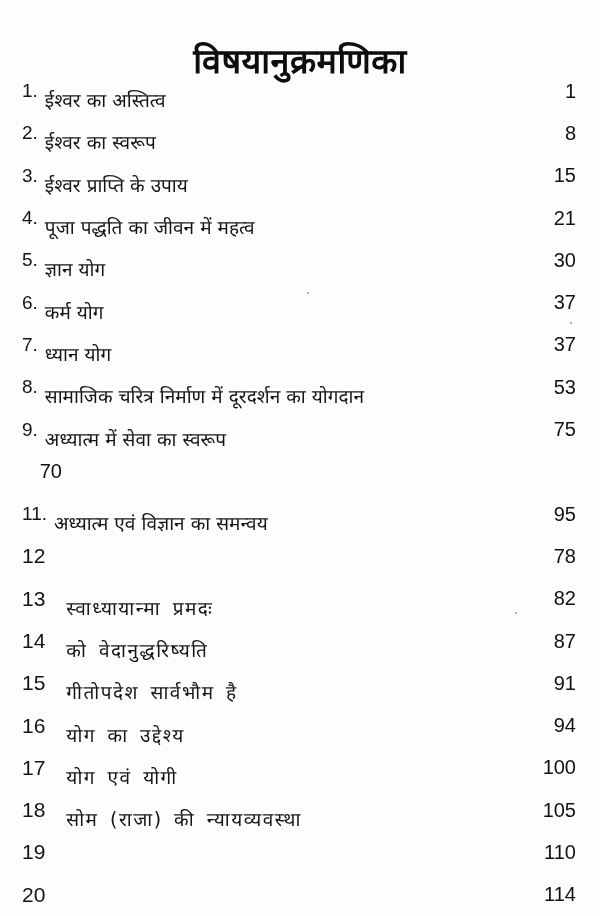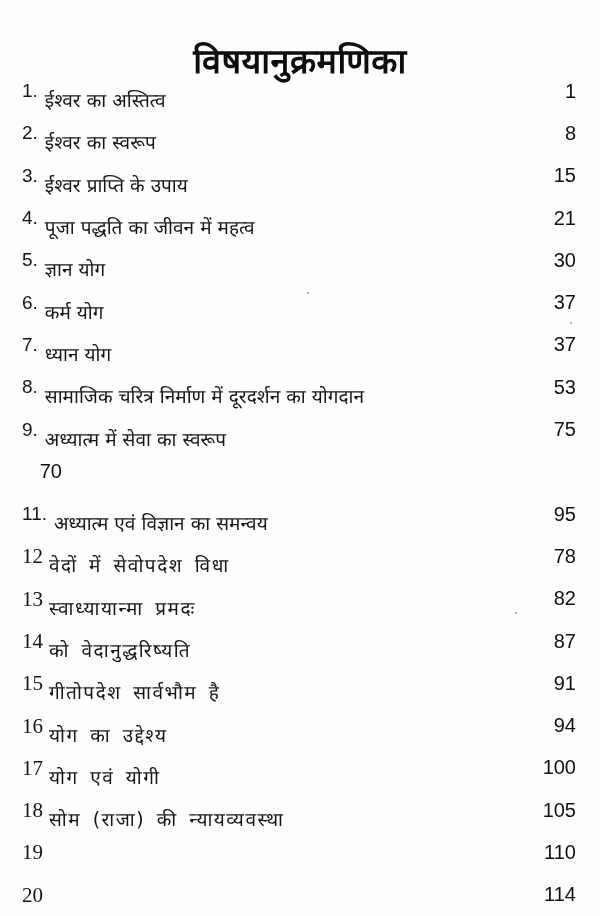--- a/index.html
+++ b/index.html
@@ -55,23 +55,23 @@
       white-space: nowrap;
       font-size: 19px;
       line-height: 24px;
     }
     .num {
       font-family: "Liberation Sans", "DejaVu Sans", sans-serif;
       font-size: 19px;
       margin-right: 7px;
     }
     .toc-row.serif .num {
-      font-family: Liberation Serif, serif;
+      font-family: Liberation Sans, sans-serif;
       font-size: 21px;
-      margin-right: 6px;
+      margin-right: 21px;
     }
     .toc-row.serif .label {
       letter-spacing: 1.5px;
       word-spacing: 4px;
     }
     .label {
       font-family: "DejaVu Sans", "Liberation Sans", sans-serif;
       font-size: 19px;
       margin-top: 18px;
     }
@@ -165,21 +165,20 @@
       <li class="toc-row">
     <span class="entry">
       <span class="num">11.</span>
       <span class="label">अध्यात्म एवं विज्ञान का समन्वय</span>
     </span>
     <span class="page-num">95</span>
   </li>
       <li class="toc-row serif">
     <span class="entry">
       <span class="num">12</span>
-      <span class="label">वेदों में सेवोपदेश विधा</span>
     </span>
     <span class="page-num">78</span>
   </li>
       <li class="toc-row serif">
     <span class="entry">
       <span class="num">13</span>
       <span class="label">स्वाध्यायान्मा प्रमदः</span>
     </span>
     <span class="page-num">82</span>
   </li>

